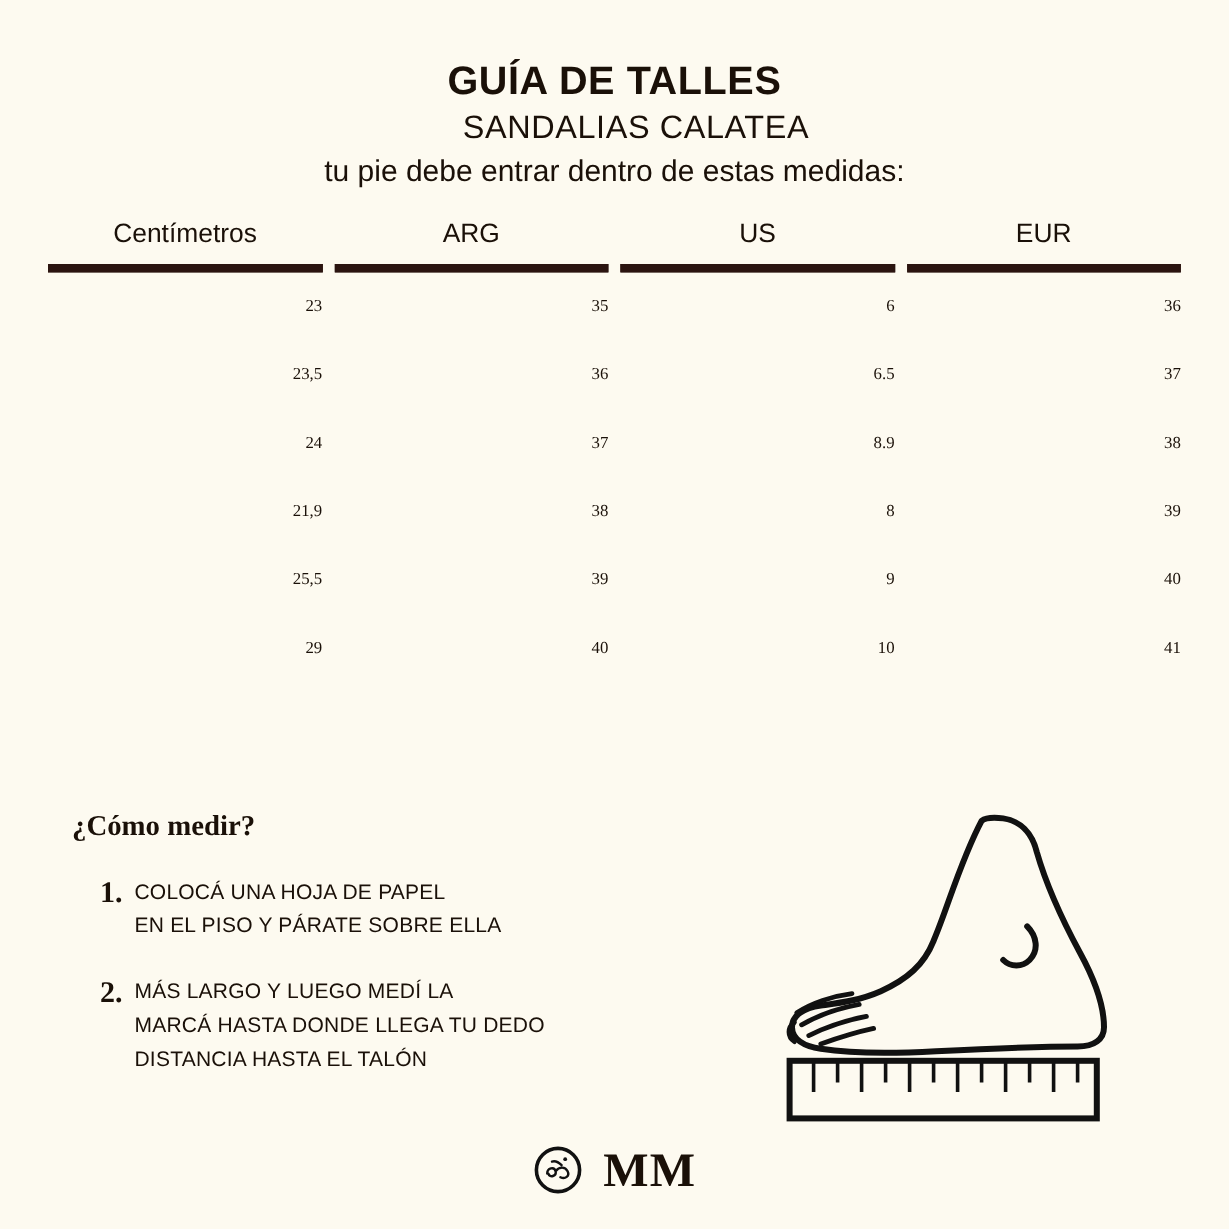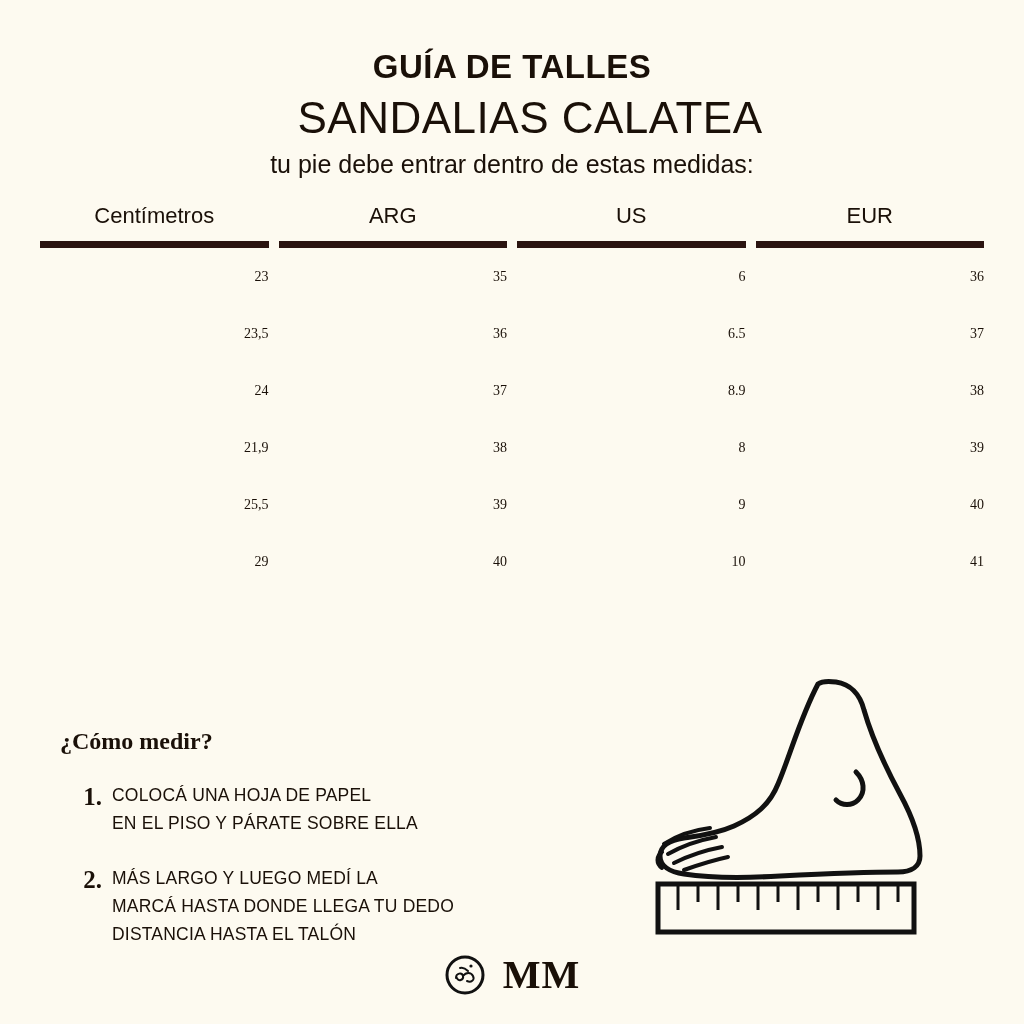--- a/index.html
+++ b/index.html
@@ -28,21 +28,21 @@
     padding-top: 48px;
   }
   .title-main {
     font-size: 33px;
     font-weight: bold;
     letter-spacing: 0.5px;
     line-height: 1.15;
     margin: 0;
   }
   .title-sub {
-    font-size: 44px;
+    font-size: 27px;
     font-weight: normal;
     letter-spacing: 0.5px;
     line-height: 1.25;
     margin: 4px 0 0 0;
     padding-left: 36px;
   }
   .title-note {
     font-size: 25px;
     font-weight: normal;
     line-height: 1.25;
@@ -76,21 +76,21 @@
     text-align: right;
     padding: 21px 0 20px 0;
     font-family: Liberation Serif, serif;
   }
   td.gap { padding: 0; }
 
   
   .howto {
     position: absolute;
     left: 60px;
-    top: 728px;
+    top: 676px;
     width: 540px;
   }
   .howto-title {
     font-family: "Liberation Serif", serif;
     font-weight: bold;
     font-size: 24px;
     margin: 0 0 26px 0;
   }
   .step {
     display: flex;

